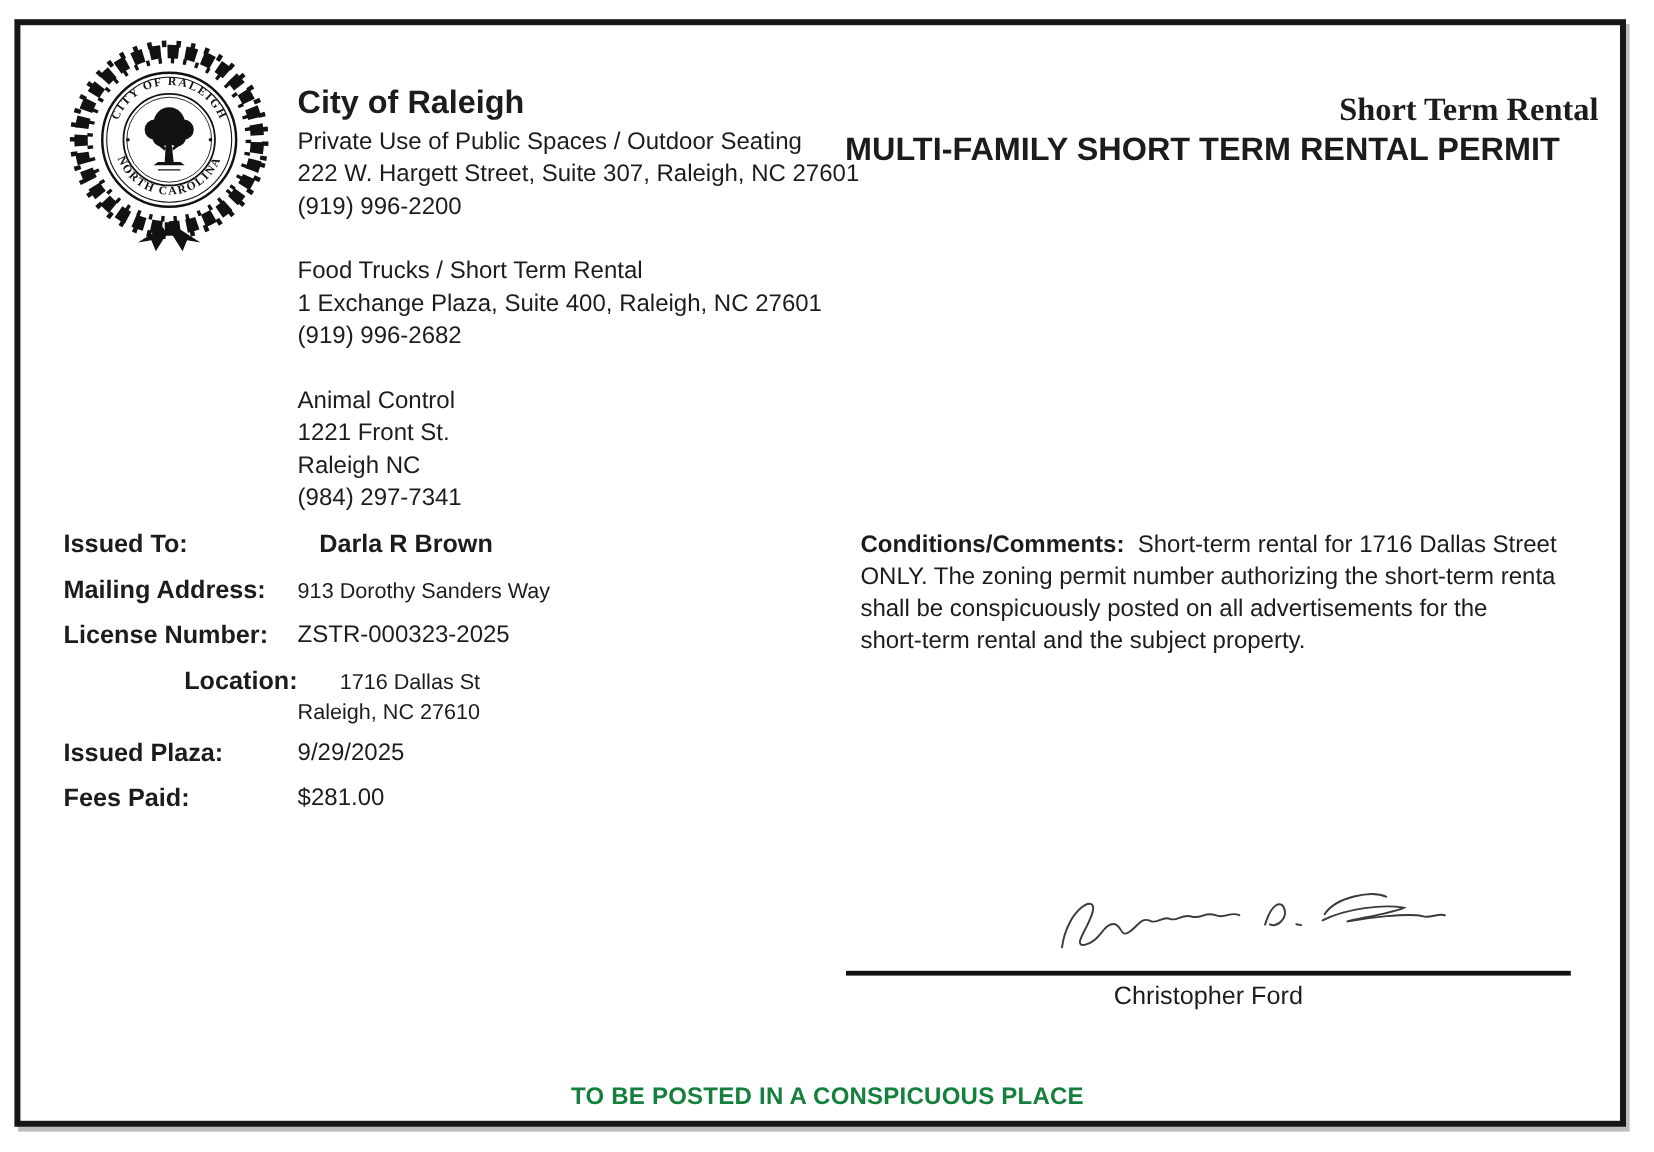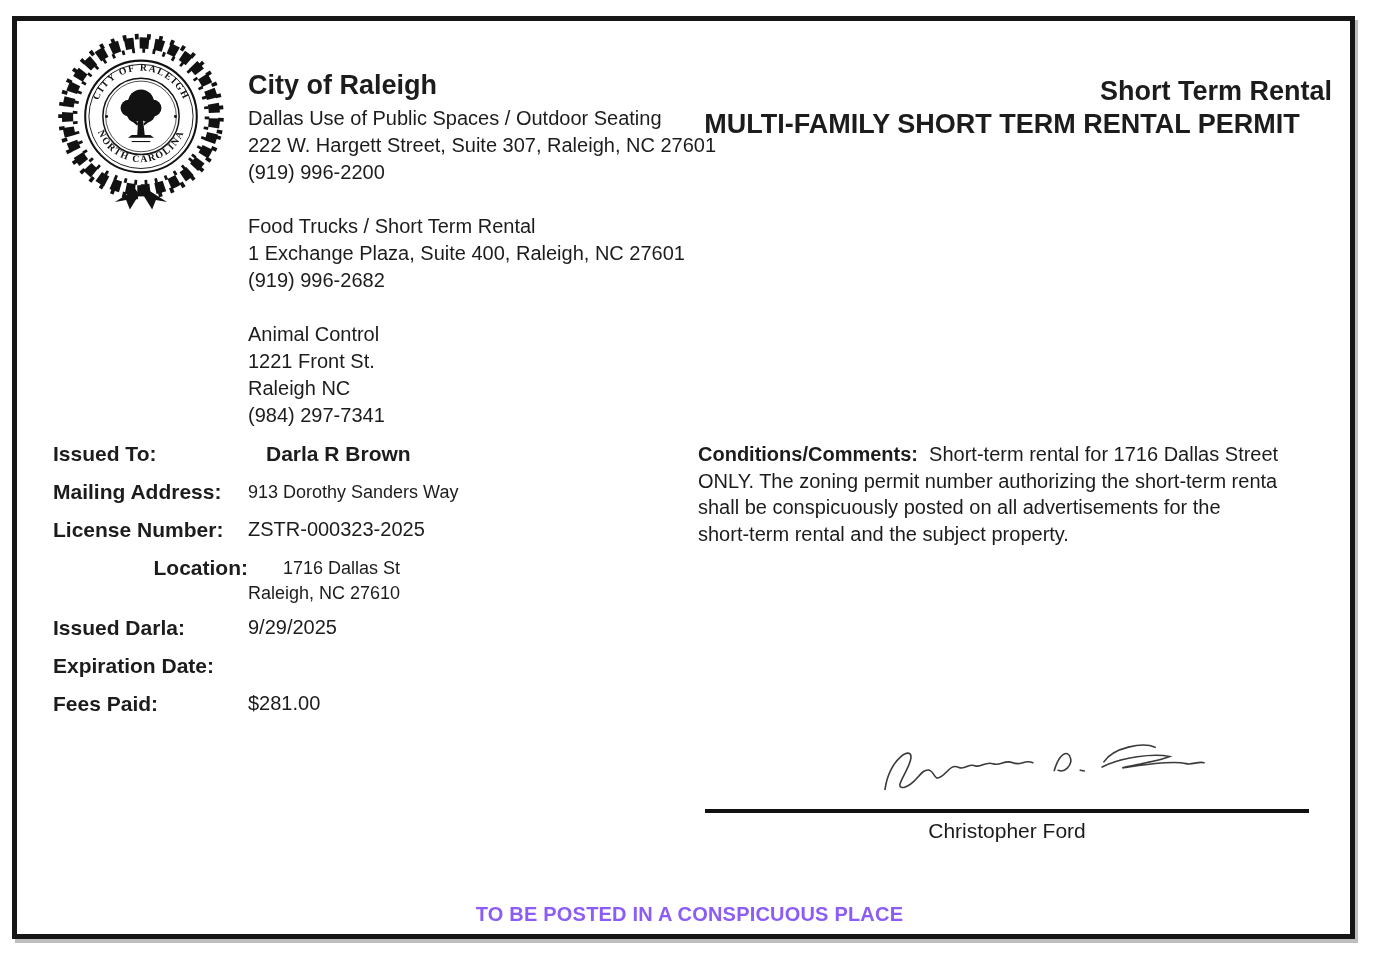--- a/index.html
+++ b/index.html
@@ -6,41 +6,41 @@
   body{width:1378px;height:960px;position:relative;font-family:"Liberation Sans",sans-serif;color:#1c1c1c;overflow:hidden;}
   .sheet{position:absolute;left:12px;top:16px;width:1333px;height:913px;border:5px solid #161616;background:#ffffff;box-shadow:3px 4px 0 rgba(110,110,110,.45);}
   
   .seal{position:absolute;left:26px;top:8px;width:196px;height:186px;}
   
   .hdr{position:absolute;left:231px;top:48px;width:500px;}
   .hdr .city{font-size:27px;font-weight:700;line-height:32px;margin:0 0 4px 0;}
   .dept{font-size:20px;line-height:27px;margin:0 0 27px 0;}
   
   .title{position:absolute;right:18px;top:54px;width:660px;text-align:right;font-weight:700;}
-  .title .t1{font-size:27px;line-height:33px;}
+  .title .t1{font-size:27px;line-height:33px;font-family:Liberation Serif, serif;}
   .title .t2{font-size:27px;line-height:33px;text-align:center;}
   
   .fields{position:absolute;left:36px;top:420px;width:630px;}
   .frow{display:flex;align-items:flex-start;min-height:38px;}
   .frow.tall{min-height:60px;text-align:right;}
   .flabel{width:195px;font-weight:700;font-size:21px;line-height:25px;flex:none;}
   .fvalue{font-size:20px;line-height:25px;}
   .fvalue.bold{font-weight:700;font-size:21px;margin-left:18px;}
   .fvalue.small{font-size:18px;line-height:25px;padding-top:1px;}
   
   .conditions{position:absolute;left:681px;top:420px;width:652px;font-size:20px;line-height:26.5px;overflow:hidden;}
-  .cline{white-space:pre;overflow:hidden;}
+  .cline{white-space:pre;overflow:hidden;margin-left:19px;}
   .clabel{font-weight:700;}
   
   .sig{position:absolute;left:688px;top:706px;width:604px;text-align:center;}
   .sig svg{display:block;margin:0 auto;}
   .sigline{border:0;border-top:4px solid #111;margin:4px 0 0 0;}
   .signame{font-size:21px;line-height:26px;margin-top:5px;}
   
-  .notice{position:absolute;left:12px;right:0;top:882px;text-align:center;font-weight:700;font-size:20px;color:#8b5cf6;letter-spacing:.2px;}
+  .notice{position:absolute;left:12px;right:0;top:882px;text-align:center;font-weight:700;font-size:20px;color:#15803d;letter-spacing:.2px;}
 </style>
 </head>
 <body>
 
 <div class="sheet">
 
   <div class="seal">
     <svg width="196" height="186" viewBox="0 0 200 200" xmlns="http://www.w3.org/2000/svg" aria-hidden="true">
 
       <g stroke="#121212" fill="none">
@@ -86,21 +86,21 @@
         <path d="M103,104 L110,99 L109,97 L103,101 Z"></path>
         <path d="M90,114 h20 l4,3 h-28 Z"></path>
       </g>
       <path d="M90,121 h20" stroke="#121212" stroke-width="1.2"></path>
     </svg>
   </div>
 
   <div class="hdr">
     <div class="city">City of Raleigh</div>
     <div class="dept">
-      <div>Dallas Use of Public Spaces / Outdoor Seating</div>
+      <div>Private Use of Public Spaces / Outdoor Seating</div>
       <div>222 W. Hargett Street, Suite 307, Raleigh, NC 27601</div>
       <div>(919) 996-2200</div>
     </div>
     <div class="dept">
       <div>Food Trucks / Short Term Rental</div>
       <div>1 Exchange Plaza, Suite 400, Raleigh, NC 27601</div>
       <div>(919) 996-2682</div>
     </div>
     <div class="dept">
       <div>Animal Control</div>
@@ -129,26 +129,22 @@
       <div class="fvalue">ZSTR-000323-2025</div>
     </div>
     <div class="frow tall">
       <div class="flabel">Location:</div>
       <div class="fvalue small">
         <div>1716 Dallas St</div>
         <div>Raleigh, NC 27610</div>
       </div>
     </div>
     <div class="frow">
-      <div class="flabel">Issued Darla:</div>
+      <div class="flabel">Issued Plaza:</div>
       <div class="fvalue">9/29/2025</div>
-    </div>
-    <div class="frow">
-      <div class="flabel">Expiration Date:</div>
-      <div class="fvalue"></div>
     </div>
     <div class="frow">
       <div class="flabel">Fees Paid:</div>
       <div class="fvalue">$281.00</div>
     </div>
   </div>
 
   <div class="conditions">
     <div class="cline"><span class="clabel">Conditions/Comments:</span><span>  Short-term rental for 1716 Dallas Street</span></div>
     <div class="cline">ONLY. The zoning permit number authorizing the short-term renta</div>

